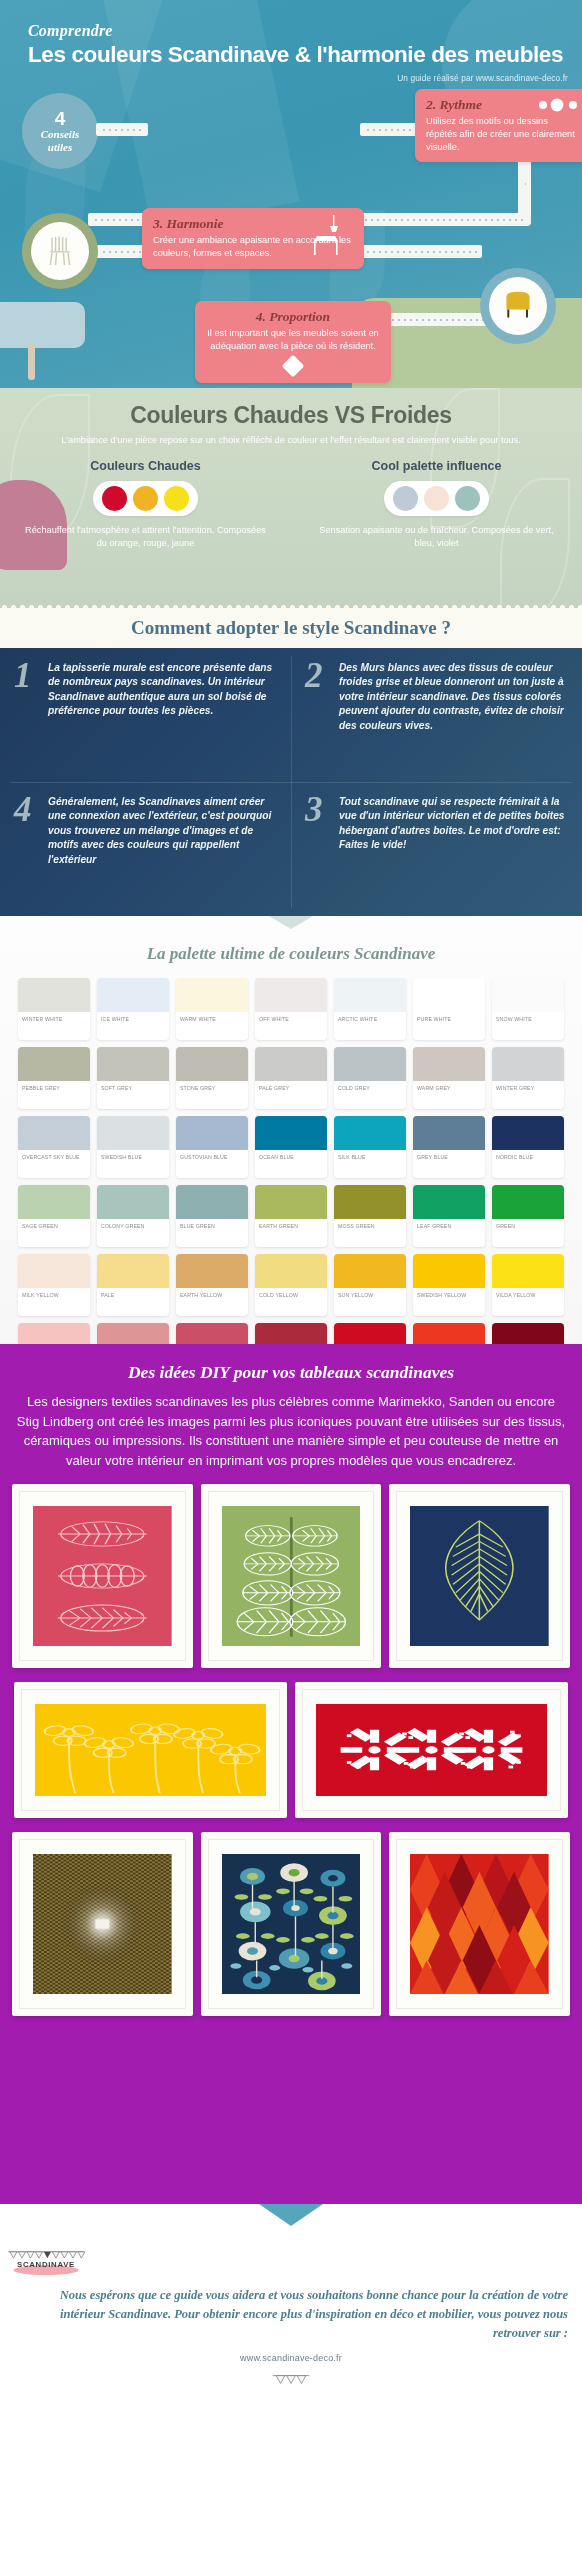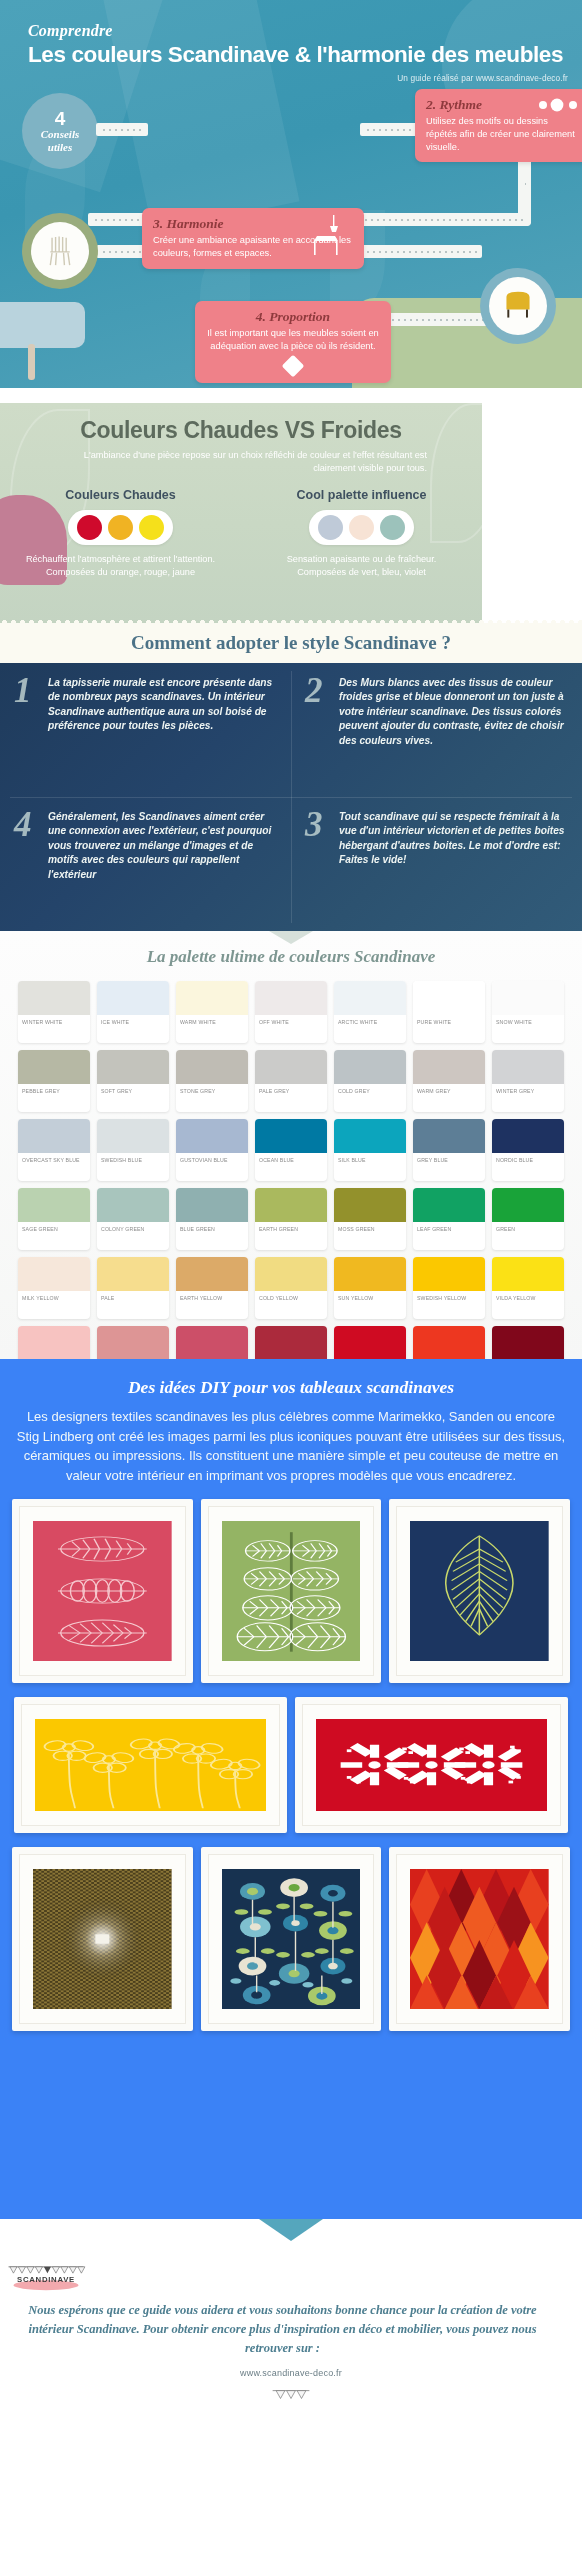--- a/index.html
+++ b/index.html
@@ -120,42 +120,41 @@
   .icon-circle {
     position: absolute;
     border-radius: 50%;
     display:flex; align-items:center; justify-content:center;
     overflow:hidden;
   }
 
   
   .warmcool {
     position: relative;
-    width: 482px;
+    width: 582px;
     height: 220px;
     background: linear-gradient(180deg, #cfdcc8 0%, #c9d8c4 55%, #c4d4c2 100%);
     overflow:hidden;
-    margin-top:15px;
   }
   .wc-leaf {
     position:absolute;
     border-radius: 60% 0 60% 0;
     border: 2px solid rgba(255,255,255,0.22);
   }
   .wc-title {
     text-align:center;
     font-size: 23px;
     font-weight: bold;
     color: #5d6b5d;
     padding-top: 14px;
     position:relative; z-index:4;
     letter-spacing:-.3px;
   }
   .wc-sub {
-    text-align:right;
+    text-align:center;
     font-size: 9.2px;
     color: #ffffff;
     line-height:1.45;
     margin-top:5px;
     padding: 0 55px;
     position:relative; z-index:4;
   }
   .wc-cols { display:flex; margin-top:12px; position:relative; z-index:4; }
   .wc-col { flex:1; text-align:center; }
   .wc-col h4 { font-size:12.5px; color:#3f5160; font-weight:bold; }
@@ -220,21 +219,21 @@
     position:absolute; top:0; left:50%; transform:translateX(-50%);
     width:0; height:0;
     border-left:22px solid transparent; border-right:22px solid transparent;
     border-top:13px solid #d6e0da;
   }
   .palette-title {
     text-align:center;
     font-family:"Liberation Serif", serif;
     font-style: italic; font-weight:bold;
     font-size: 17px; color:#7d9691;
-    padding-top: 16px;
+    padding-top: 28px;
   }
   .swatch-grid {
     display:grid; grid-template-columns: repeat(7, 1fr);
     gap: 7px; padding: 14px 18px 0 18px;
   }
   .swatch {
     background:#ffffff;
     border-radius: 4px;
     box-shadow: 0 1px 2.5px rgba(0,0,0,.10);
     overflow:hidden;
@@ -245,21 +244,21 @@
   .swatch-name {
     font-size: 5.2px; color:#8b8b8b;
     padding: 4px 4px 0 4px;
     line-height:1.32; letter-spacing:.15px;
     word-break: break-word;
   }
 
   
   .diy {
     width:582px; min-height: 860px;
-    background: #3b82f6;
+    background: #a21caf;
     position:relative; padding-bottom: 10px;
   }
   .diy-title {
     text-align:center;
     font-family:"Liberation Serif", serif;
     font-style: italic; font-weight:bold;
     font-size: 17.5px; color:#ffffff;
     padding-top: 18px;
   }
   .diy-intro {
@@ -297,21 +296,21 @@
     position:absolute; top:0; left:50%; transform:translateX(-50%);
     width:0; height:0;
     border-left:32px solid transparent; border-right:32px solid transparent;
     border-top:22px solid #55a6bd;
   }
   .logo-wrap { padding-top: 42px; display:flex; flex-direction:column; align-items:flex-start; }
   .footer-text {
     font-family:"Liberation Serif", serif;
     font-style: italic; font-weight: bold;
     font-size: 12.5px; color:#4d7e90;
-    line-height:1.5; padding: 10px 39px 0 22px;
+    line-height:1.5; padding: 10px 14px 0 22px; text-align: right;
   }
   .footer-url { font-size: 9px; color:#6b7e86; padding-top: 11px; letter-spacing:.2px; }
   .bunting-small { padding-top: 10px; }
 </style>
 </head>
 <body>
 
 <div class="page">
 
   <section class="hero">

